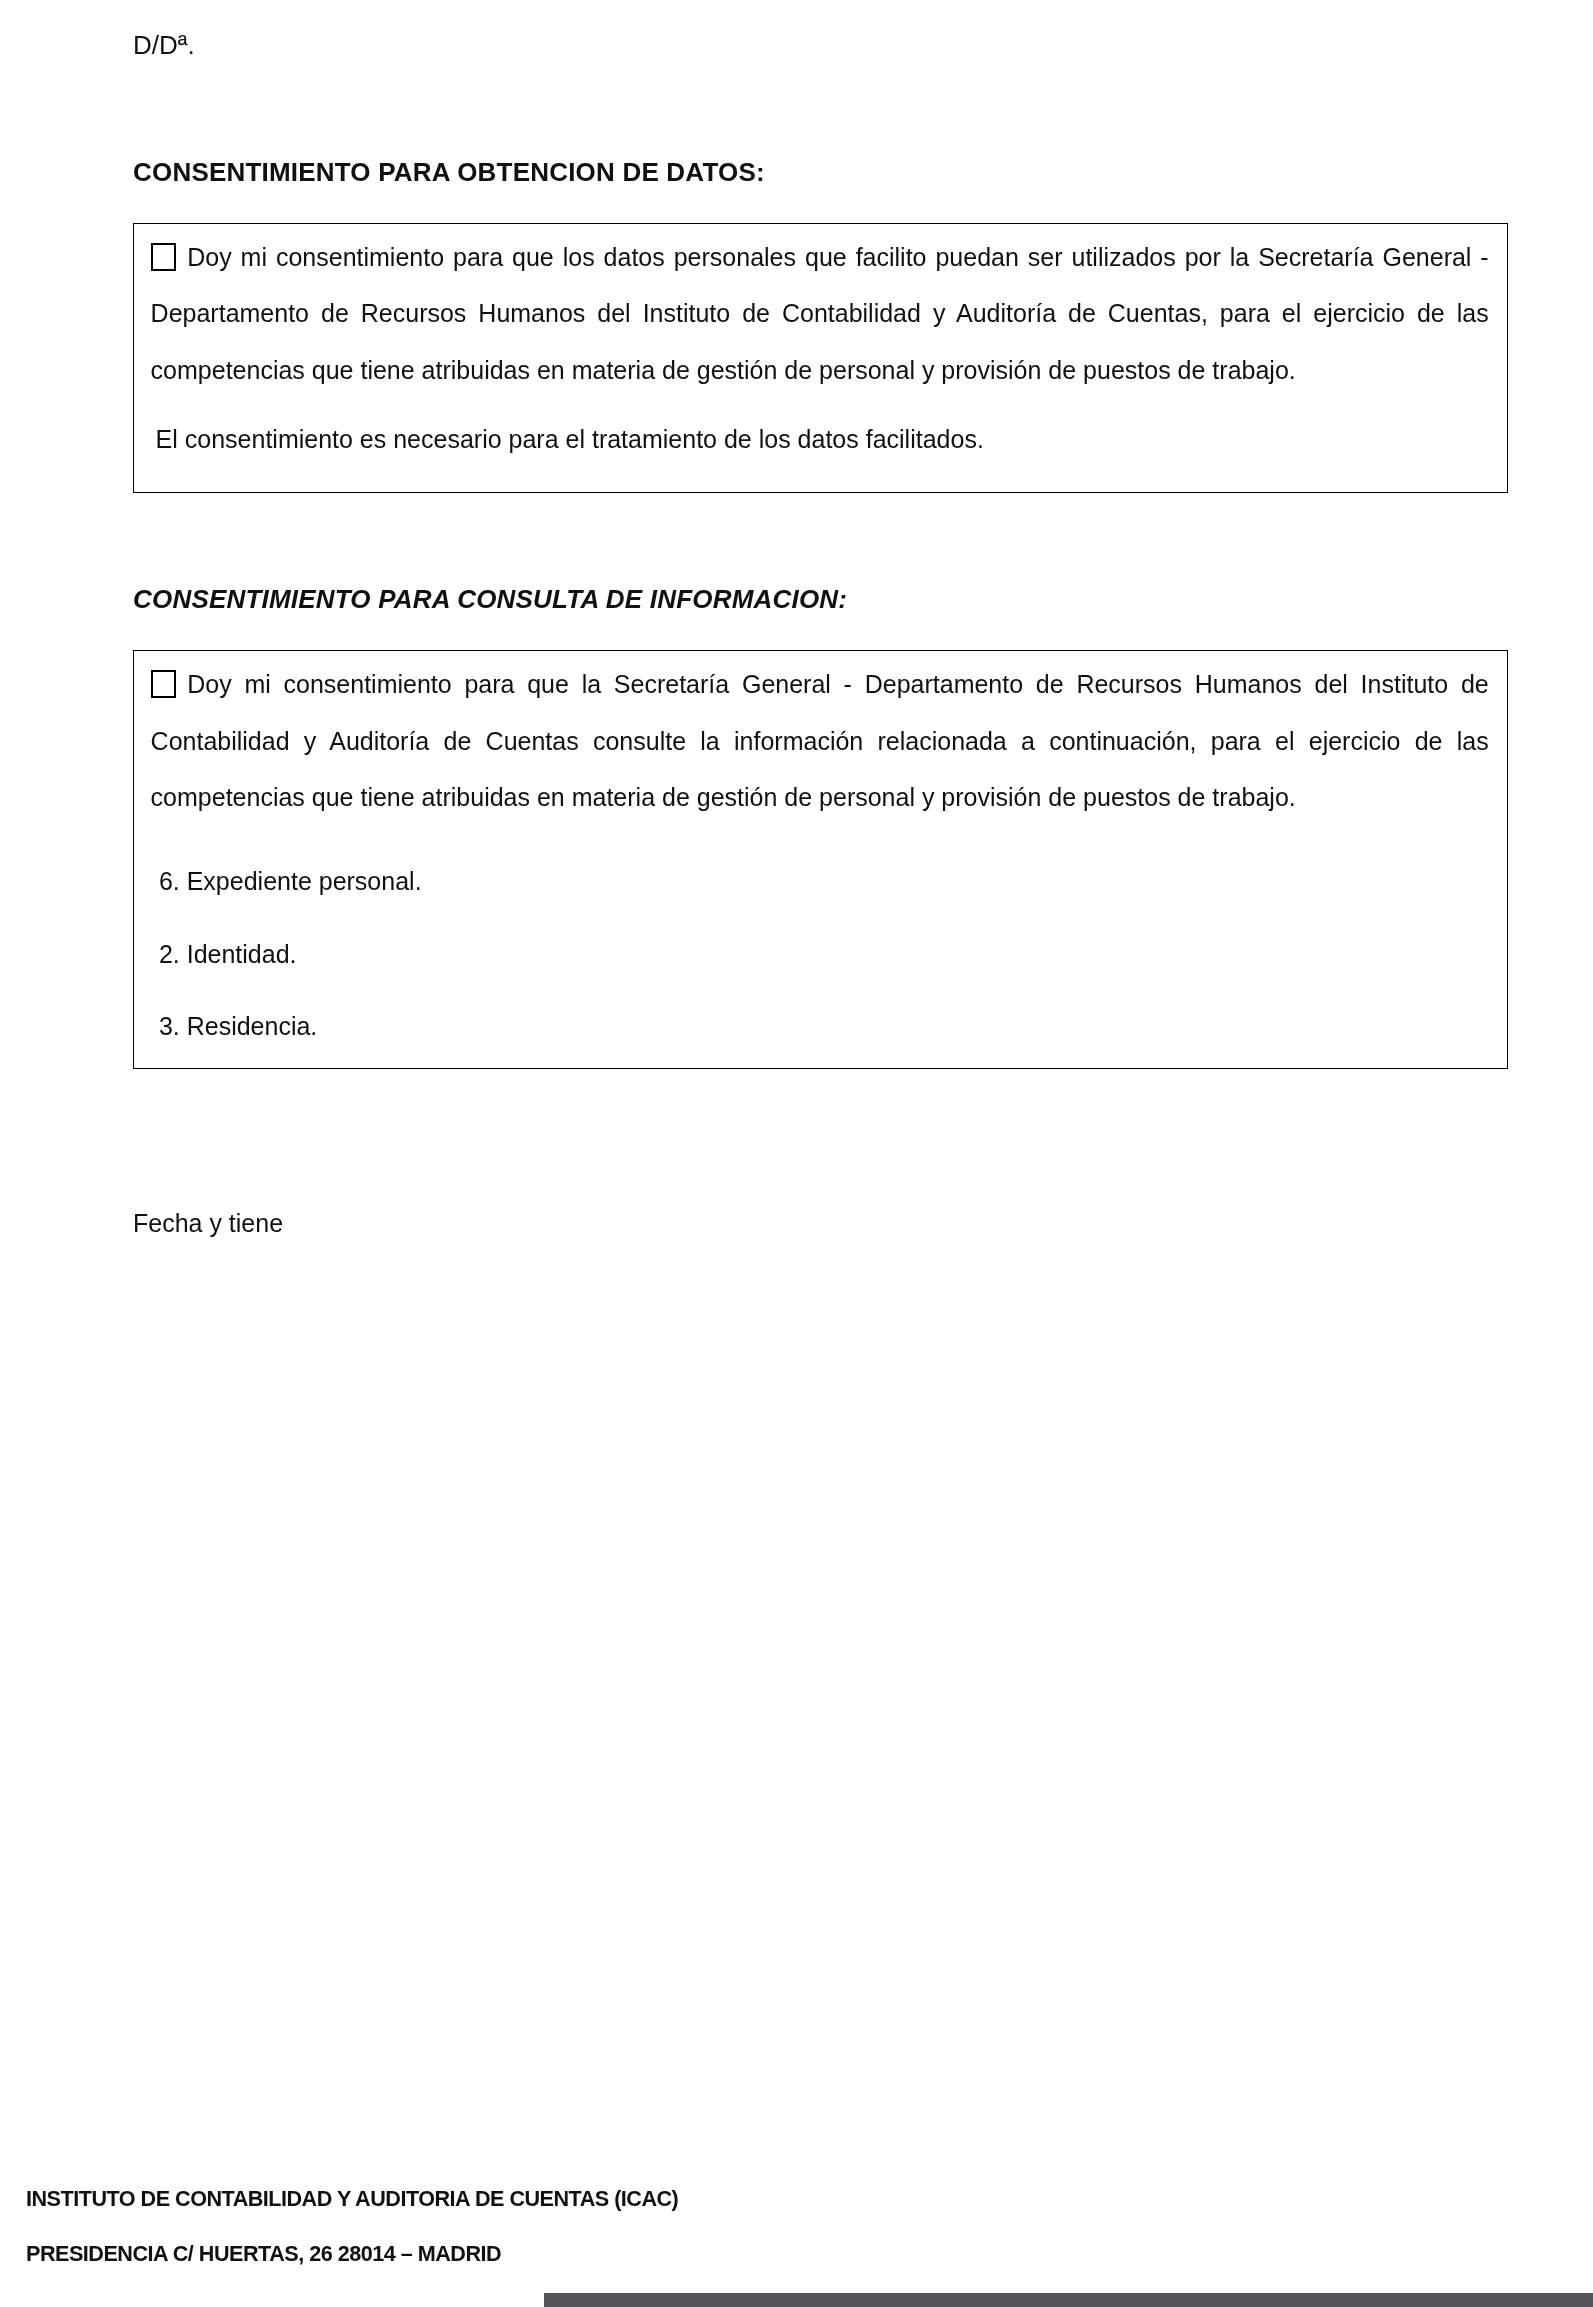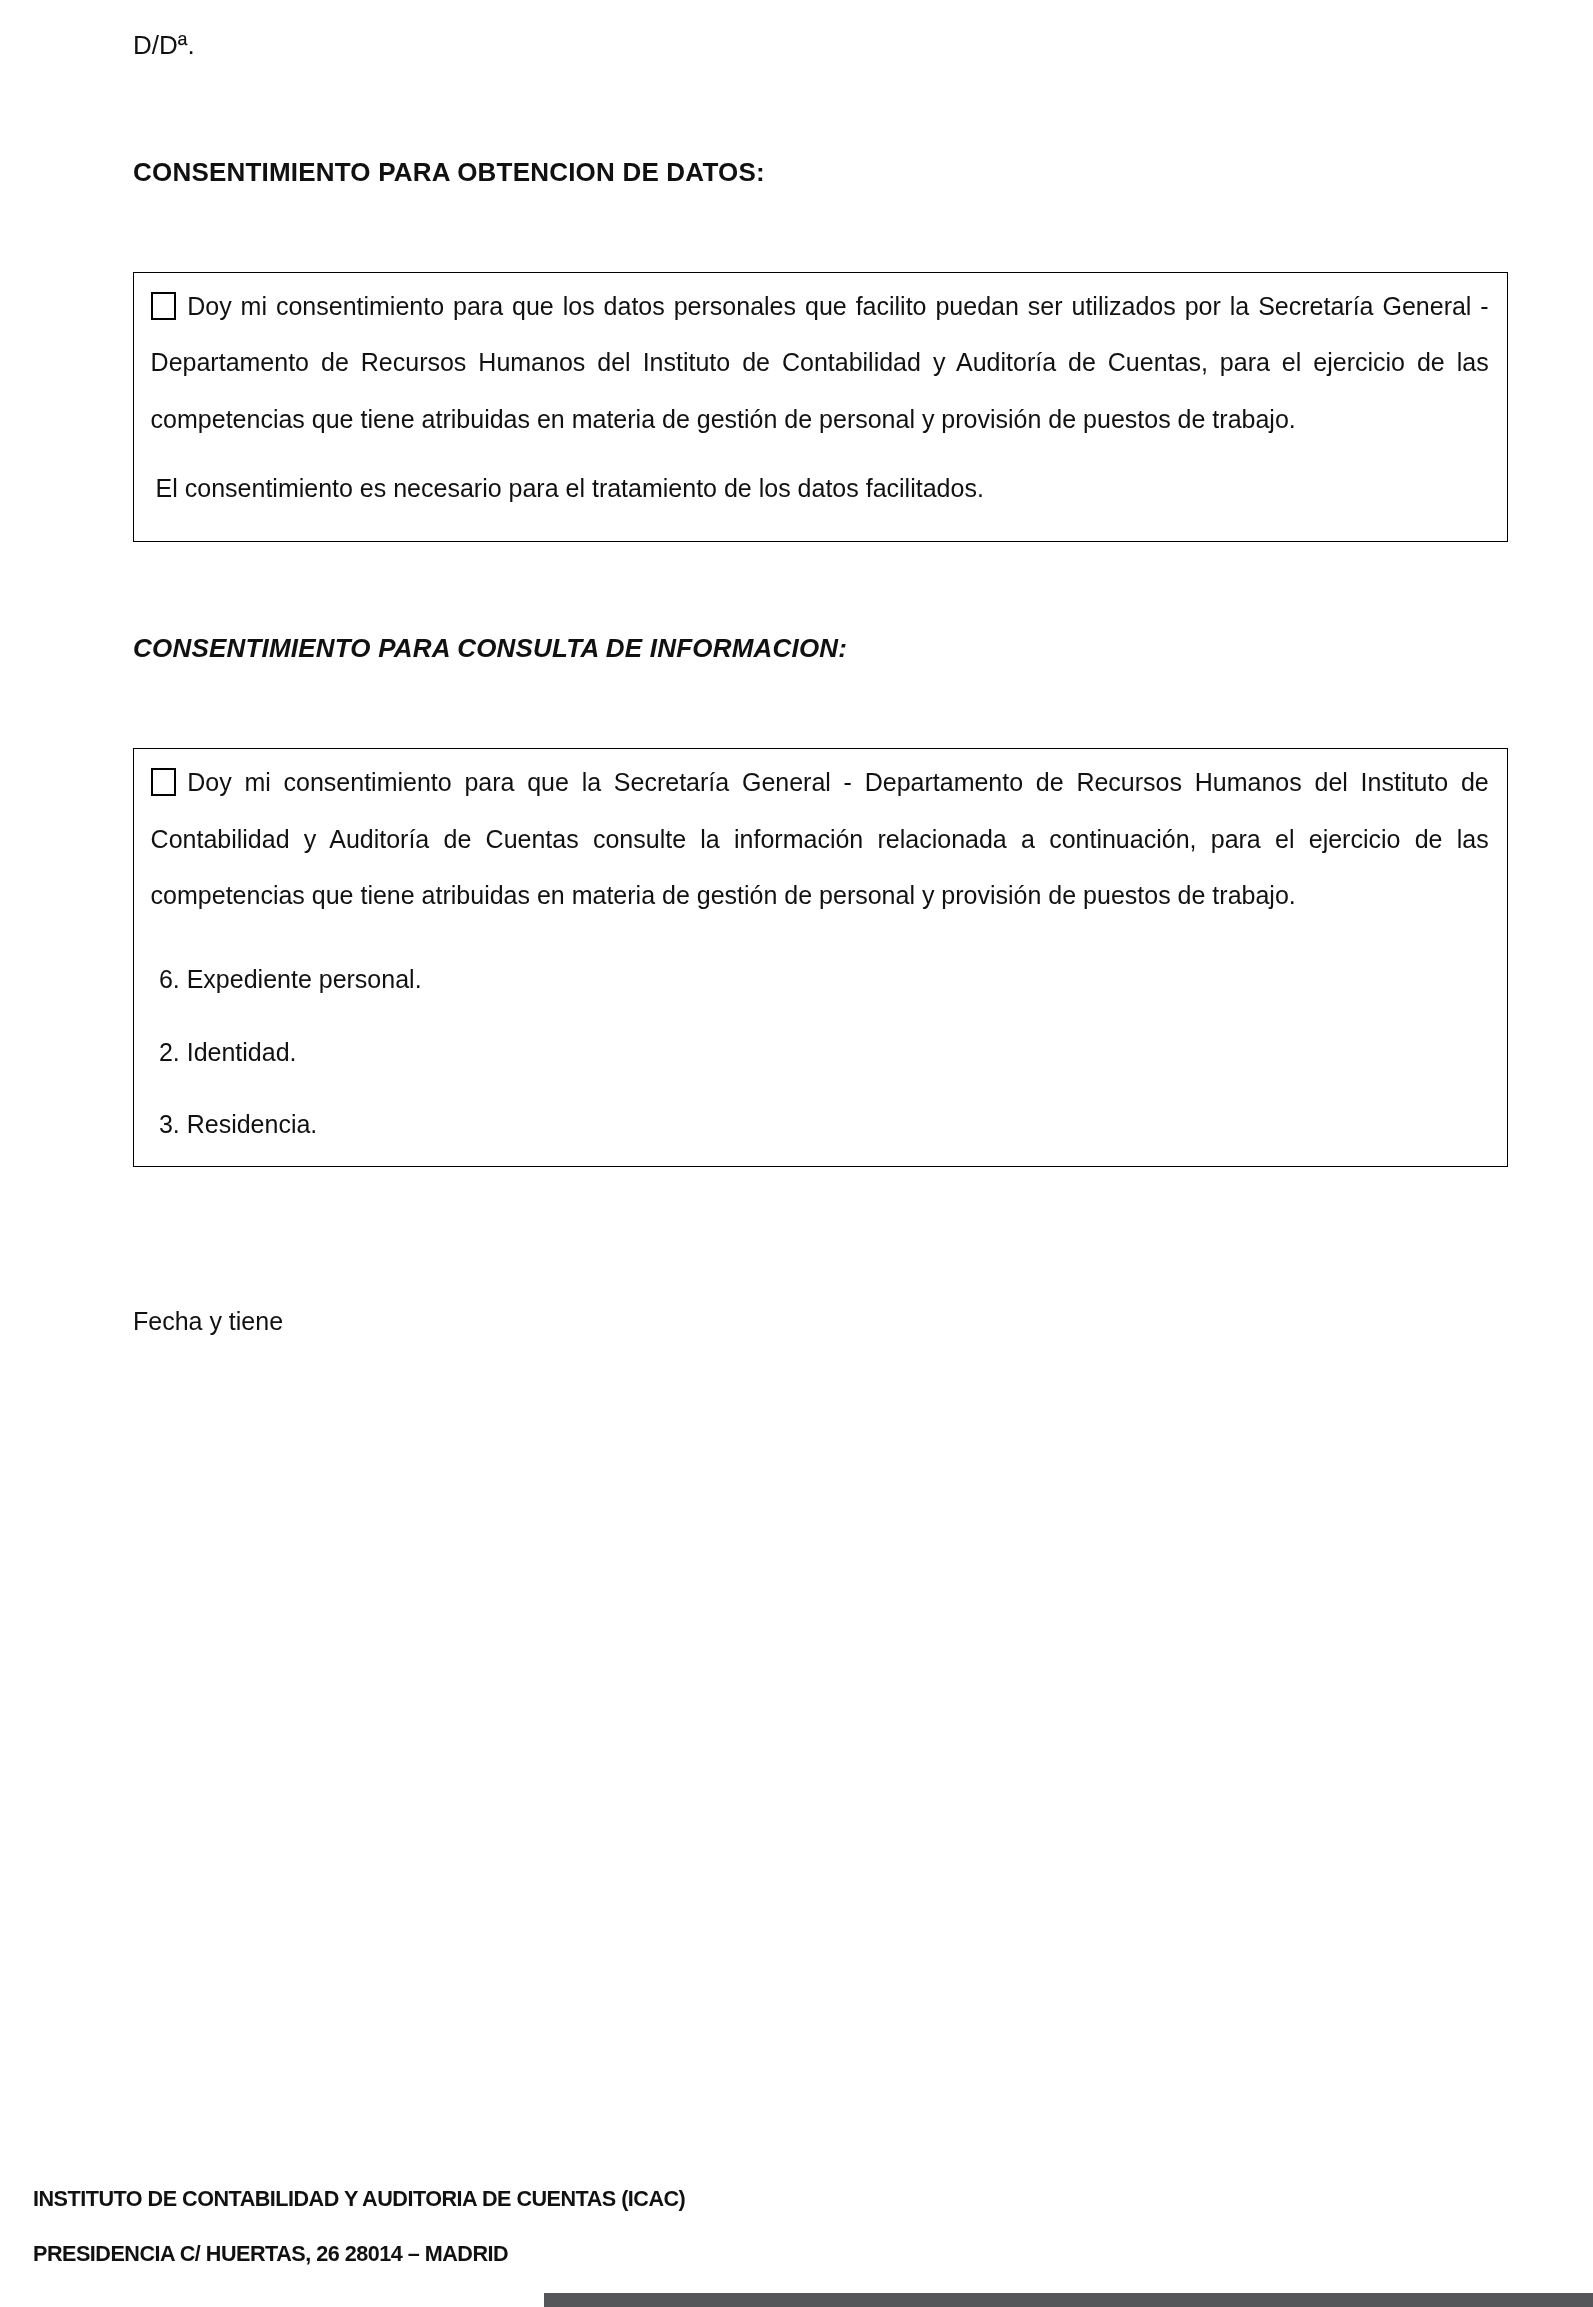--- a/index.html
+++ b/index.html
@@ -25,21 +25,21 @@
   .section-heading {
     font-size: 26px;
     font-weight: bold;
     margin: 0;
     letter-spacing: 0.2px;
   }
   .heading-1 { margin-top: 96px; }
   .heading-2 { margin-top: 91px; font-style: italic; }
   .consent-box {
     border: 1.7px solid #000000;
-    margin-top: 84px;
+    margin-top: 35px;
     padding: 5px 18.3px 25px 16.6px;
     box-sizing: border-box;
   }
   .consent-paragraph {
     font-size: 25px;
     line-height: 2.25;
     text-align: justify;
     margin: 0;
   }
   .checkbox {
@@ -66,21 +66,21 @@
     font-size: 25px;
     margin: 47px 0 0 0;
     text-align: left;
   }
   .signature-label {
     font-size: 25px;
     margin: 140px 0 0 0;
   }
   .page-footer {
     position: absolute;
-    left: 33px;
+    left: 26px;
     bottom: 11.6px;
     font-size: 21.6px;
     font-weight: bold;
     line-height: 1.28;
     letter-spacing: -0.5px;
     white-space: pre-line;
   }
   .bottom-edge-bar {
     position: absolute;
     left: 544px;

